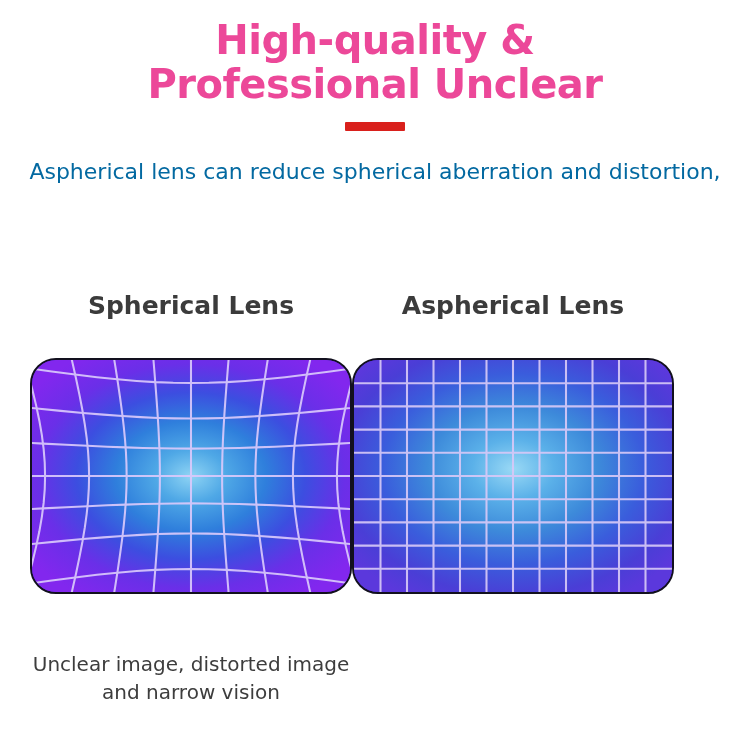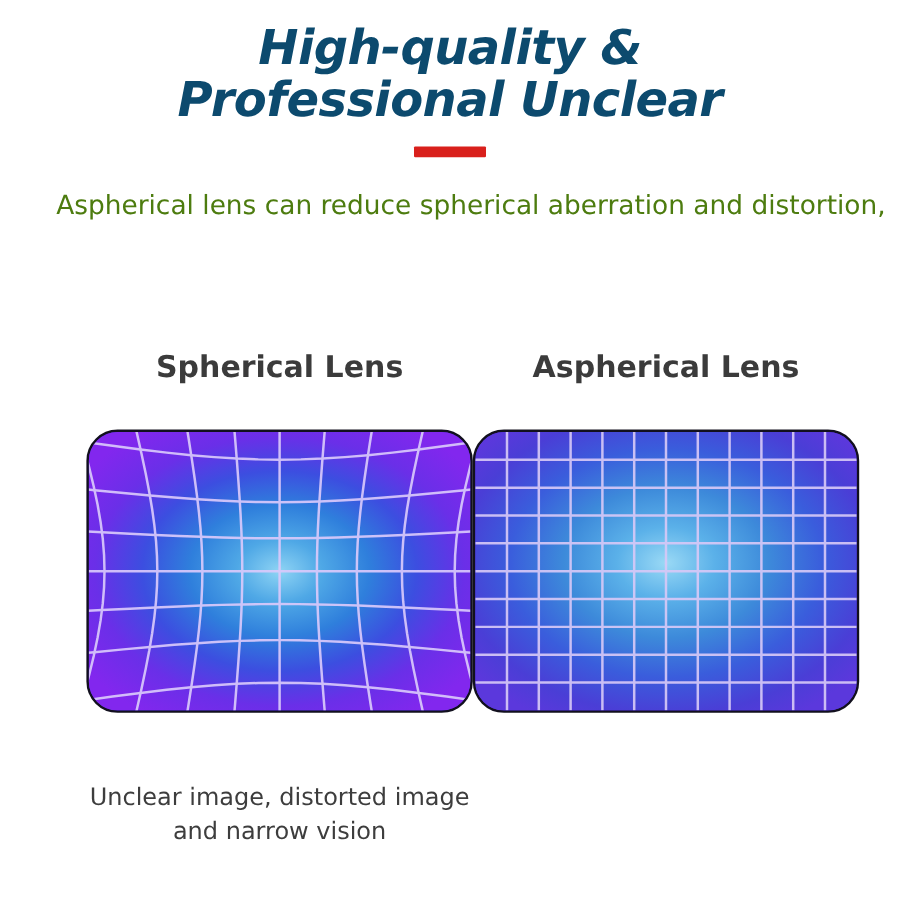--- a/index.html
+++ b/index.html
@@ -11,49 +11,47 @@
   }
   .page { position:relative; width:750px; height:750px; background:#fff; }
 
   
   .title-block { padding-top:18px; text-align:center; }
   .title-line {
     font-family:"DejaVu Sans", sans-serif;
     font-weight:bold;
     font-size:40px;
     line-height:44px;
-    color:#0c4a6e;
+    color:#ec4899;
     letter-spacing:-0.5px;
-    font-style:italic;
   }
   .red-rule {
     width:60px; height:9px;
     background:#d9201c;
     margin:16px auto 0 auto;
     border-radius:1px;
   }
   .subtitle {
     margin-top:26px;
-    text-align:right;
+    text-align:center;
     font-size:22px;
     line-height:29px;
-    color:#4d7c0f;
+    color:#0369a1;
     font-weight:normal;
-    padding:0 12px;
+    padding:0 22px;
   }
 
   
   .columns {
     position:absolute;
     top:286px; left:0;
     width:658px;
     display:flex;
     justify-content:space-between;
     padding:0 30px;
-    margin-left:42px;
   }
   .col { width:322px; display:flex; flex-direction:column; align-items:center; }
   .col-heading {
     font-size:25px;
     font-weight:bold;
     color:#3b3b3b;
     height:40px;
     line-height:40px;
   }
 

